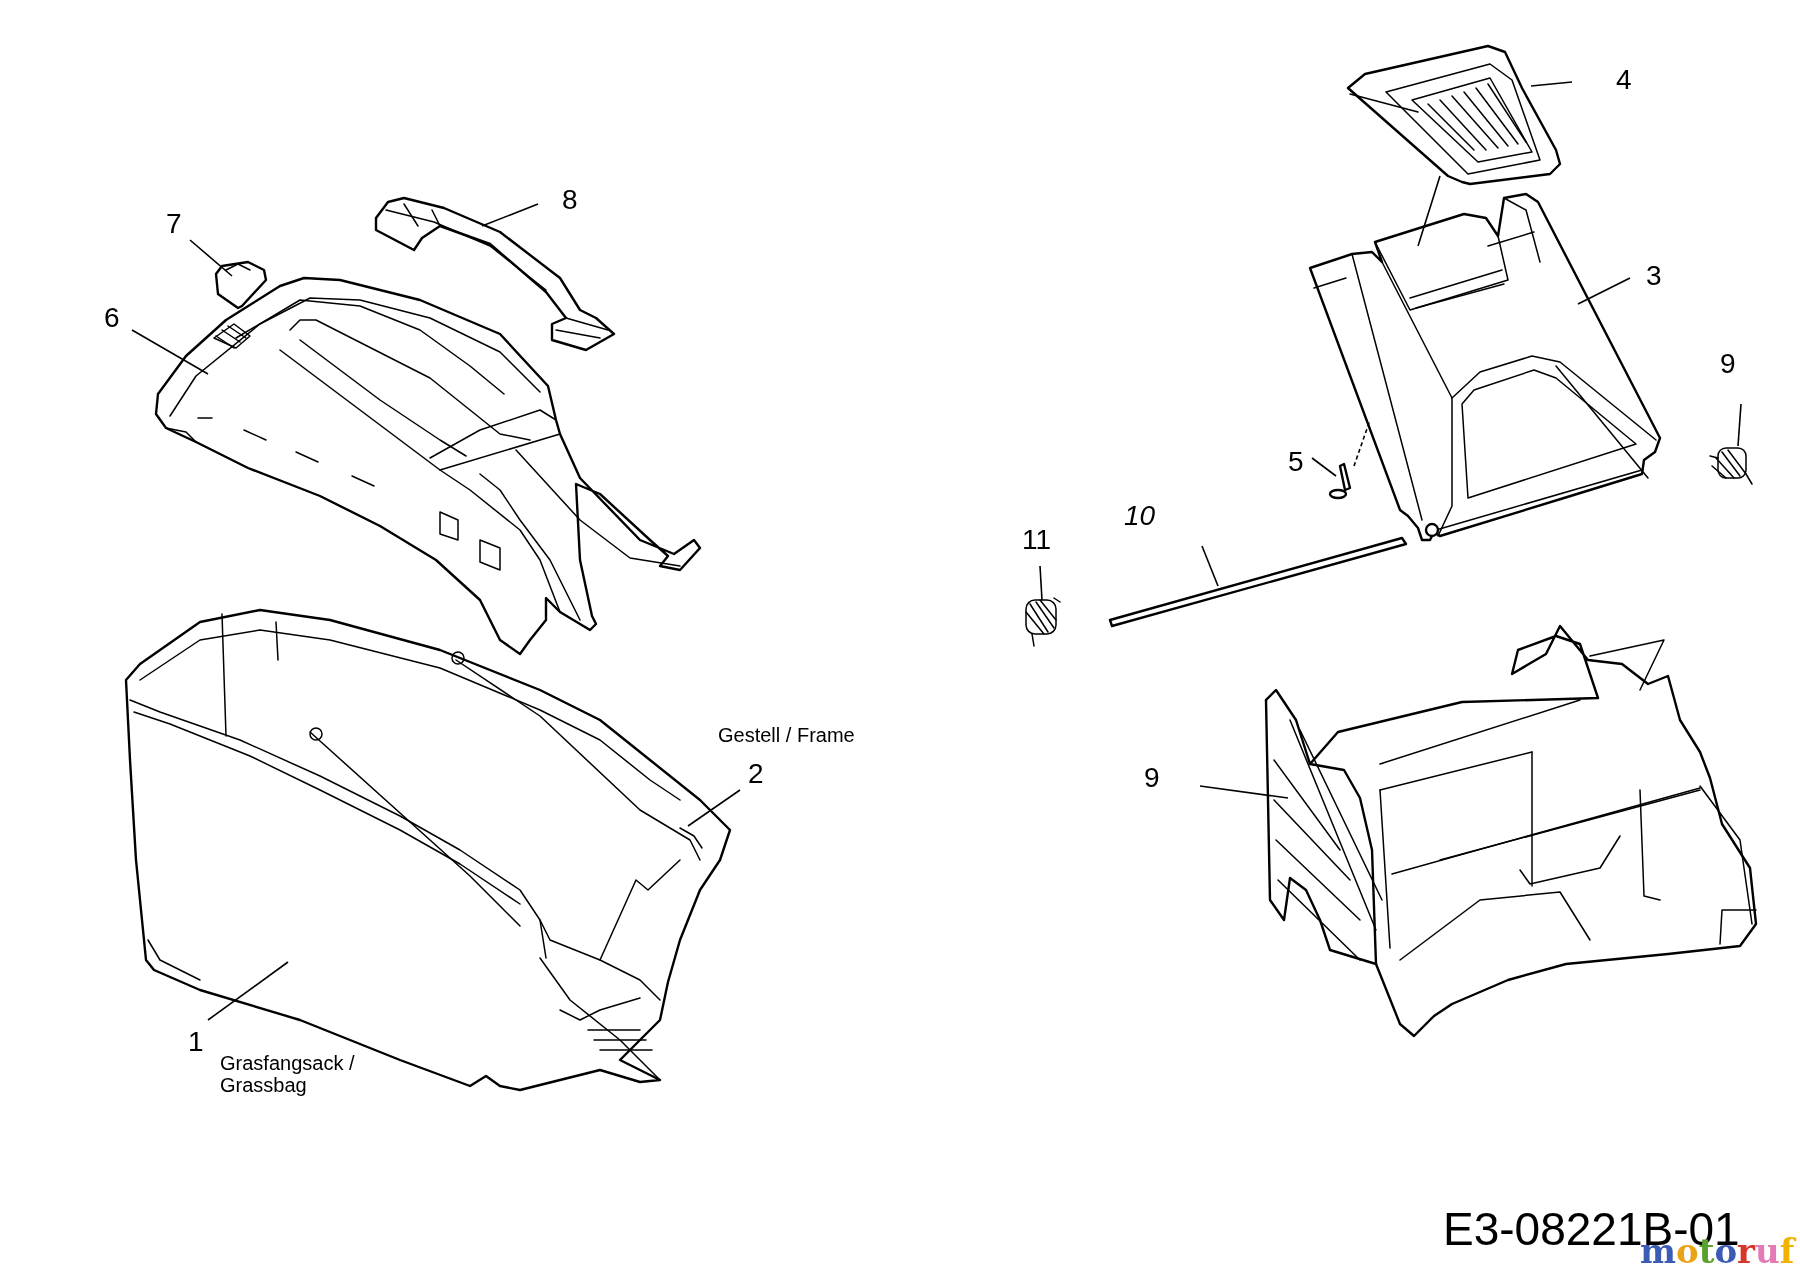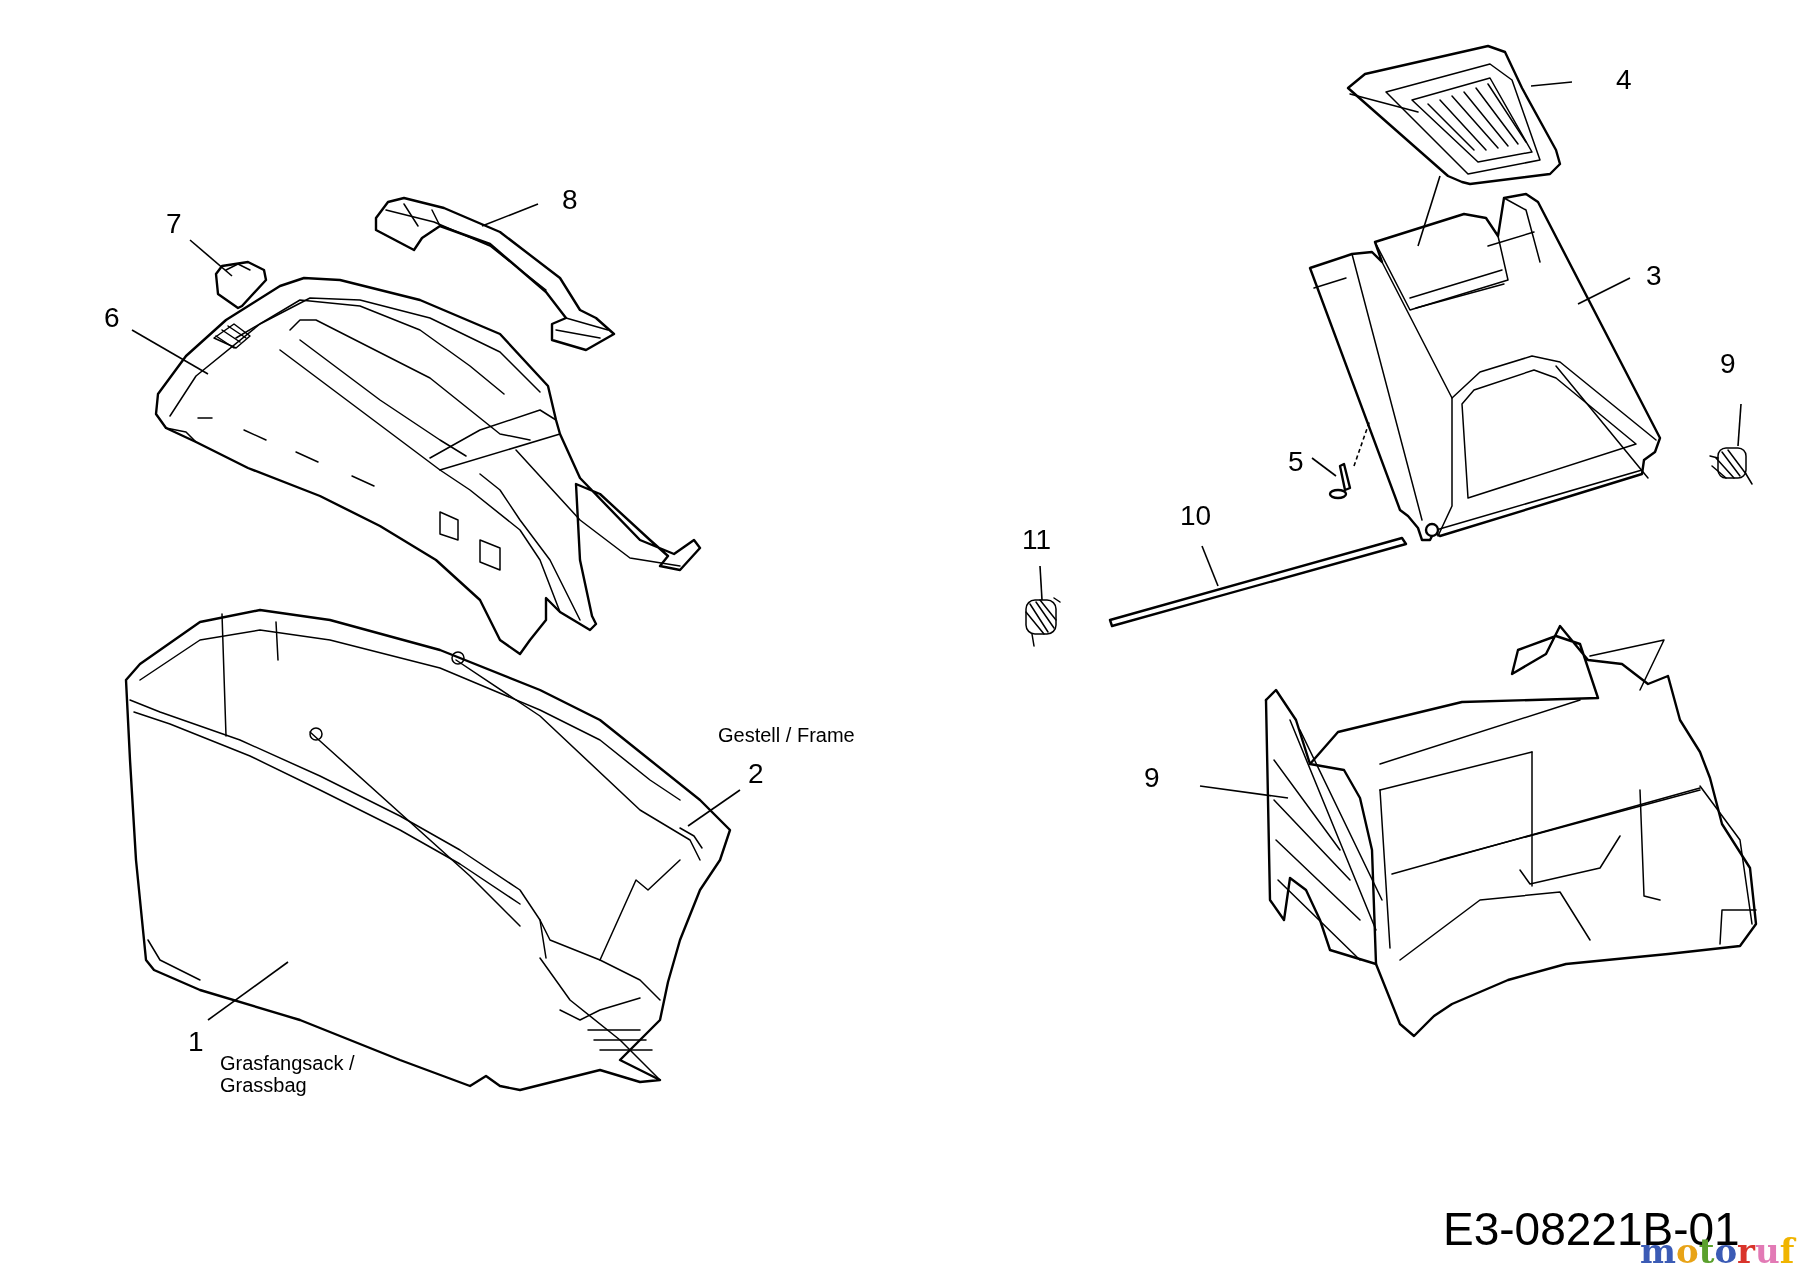--- a/index.html
+++ b/index.html
@@ -165,21 +165,21 @@
 
 <div class="callout" style="left:188px; top:1028px;">1</div>
 <div class="callout" style="left:748px; top:760px;">2</div>
 <div class="callout" style="left:1646px; top:262px;">3</div>
 <div class="callout" style="left:1616px; top:66px;">4</div>
 <div class="callout" style="left:1288px; top:448px;">5</div>
 <div class="callout" style="left:104px; top:304px;">6</div>
 <div class="callout" style="left:166px; top:210px;">7</div>
 <div class="callout" style="left:562px; top:186px;">8</div>
 <div class="callout" style="left:1144px; top:764px;">9</div>
-<div class="callout" style="left:1180px; top:502px;">10</div>
+<div class="callout" style="left:1124px; top:502px;font-style:italic;">10</div>
 <div class="callout" style="left:1022px; top:526px;">11</div>
 <div class="callout" style="left:1720px; top:350px;">9</div>
 
 <div class="caption" style="left:184px; top:1052px;margin-left:36px;">
   <div>Grasfangsack /</div>
   <div>Grassbag</div>
 </div>
 <div class="caption" style="left:718px; top:724px;">Gestell /  Frame</div>
 
 <div class="code" style="left:1443px; top:1206px;">E3-08221B-01</div>

